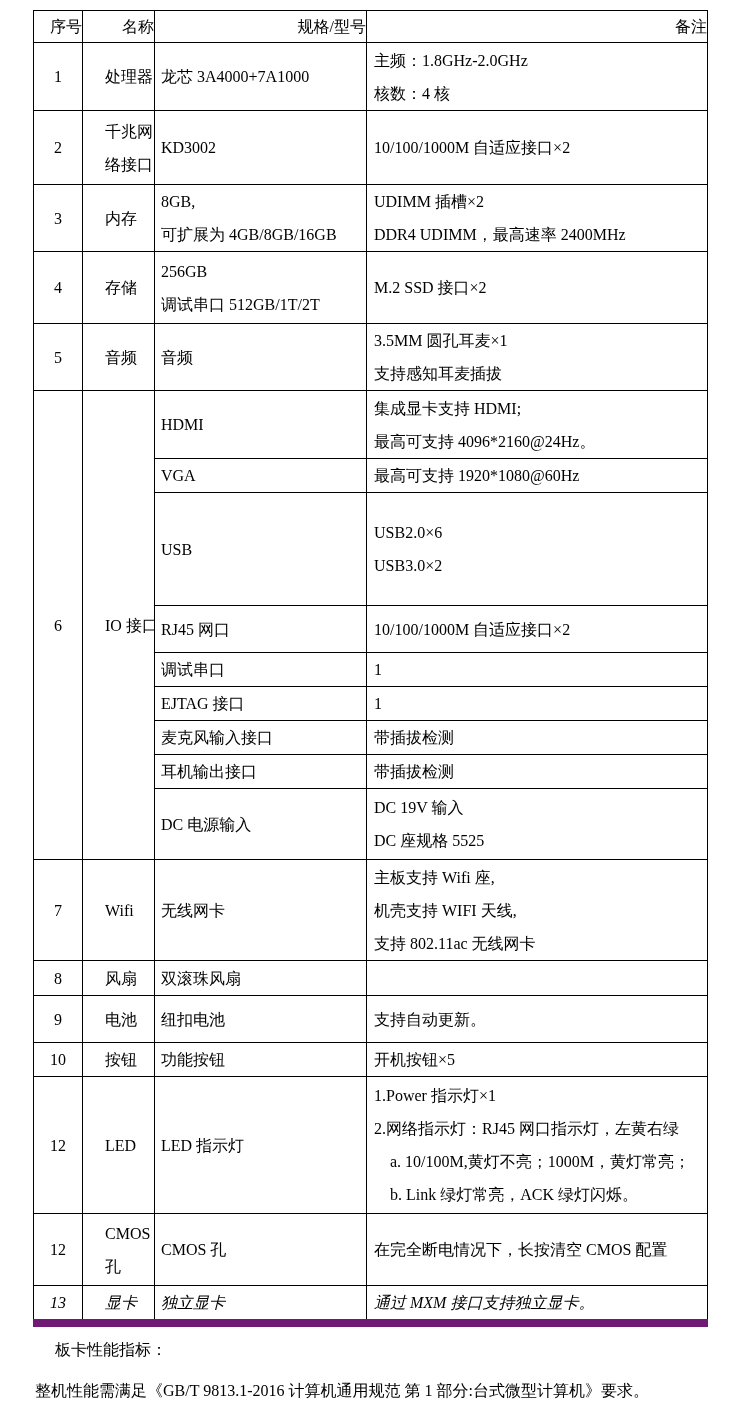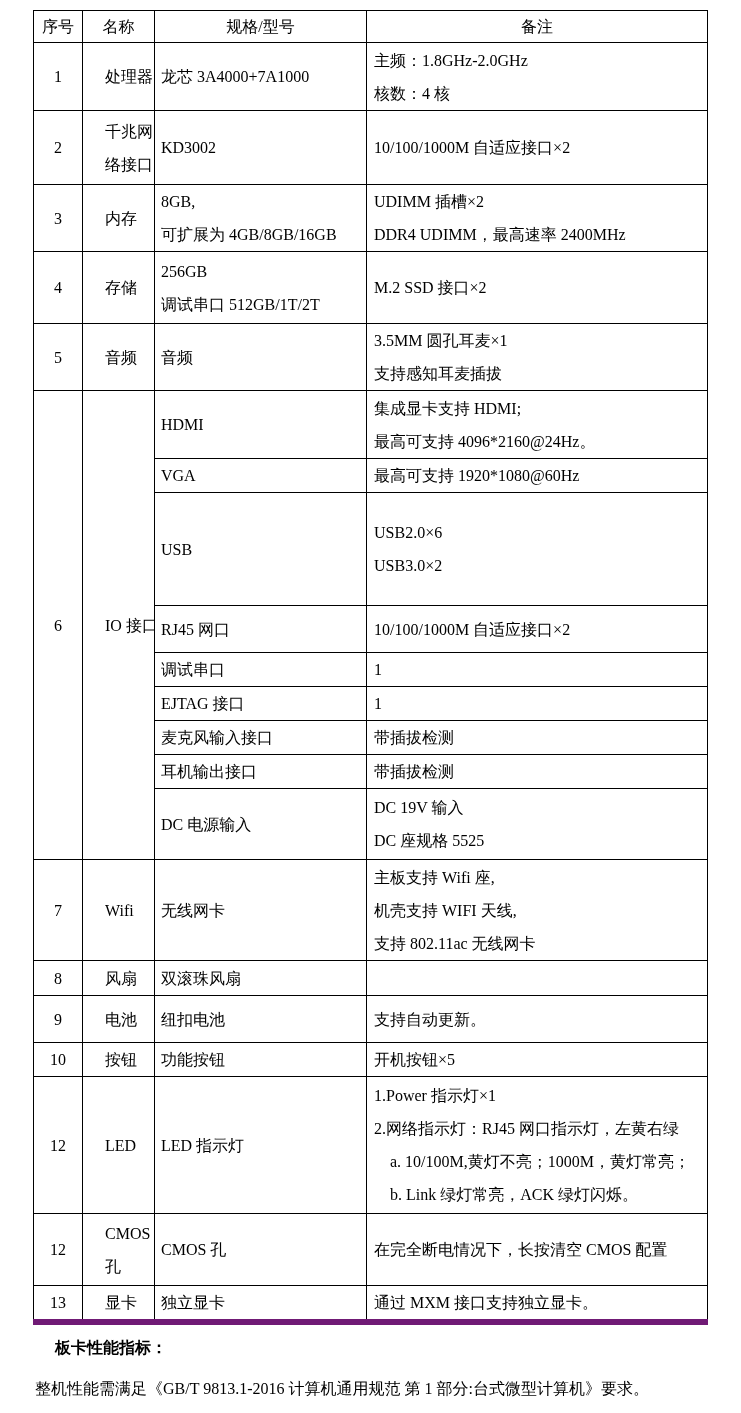--- a/index.html
+++ b/index.html
@@ -29,32 +29,32 @@
   .spec-table td {
     border: 1px solid #000000;
     vertical-align: middle;
     white-space: pre;
     overflow: hidden;
     line-height: 33px;
     padding: 0;
     font-weight: normal;
   }
   .spec-table th {
-    text-align: center;
+    text-align: right;
     line-height: 30px;
     font-family: Liberation Serif, serif;
   }
   td.c-no { text-align: center; }
   td.c-name { padding: 0 4px 0 22px; margin-top: 14px; }
   td.c-spec { padding: 0 4px 0 6px; }
   td.c-rem  { padding: 0 4px 0 7px; }
-  tr.last-row td { border-bottom: 6px solid #701a75; }
+  tr.last-row td { border-bottom: 8px solid #701a75; font-style: italic; }
   .footer-heading {
     margin: 11px 0 0 22px;
-    font-weight: bold;
+    font-weight: normal;
     line-height: 24px;
   }
   .footer-note {
     margin: 17px 0 0 2px;
     line-height: 24px;
     white-space: pre;
   }
 </style>
 </head>
 <body>

